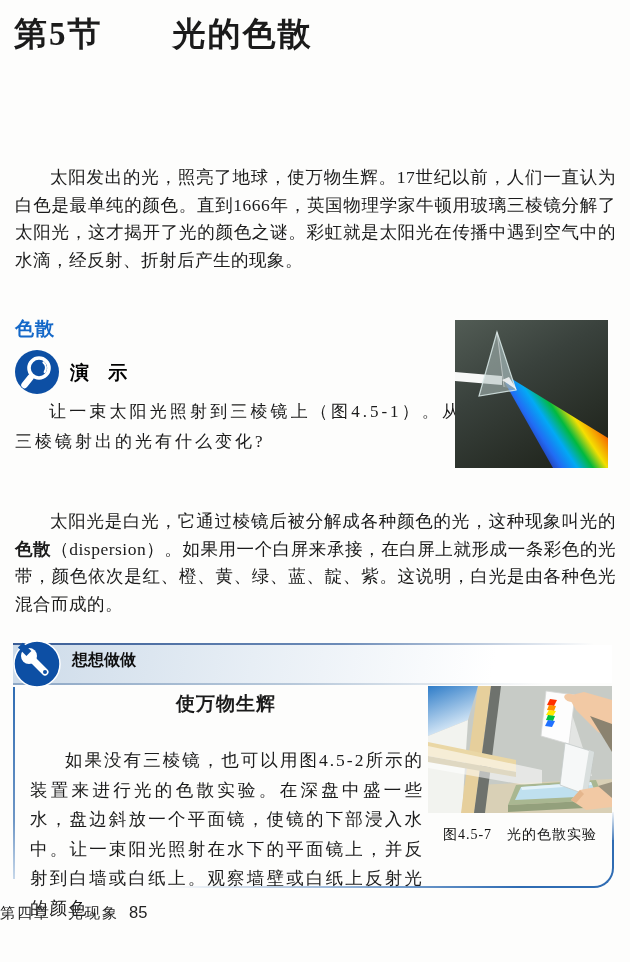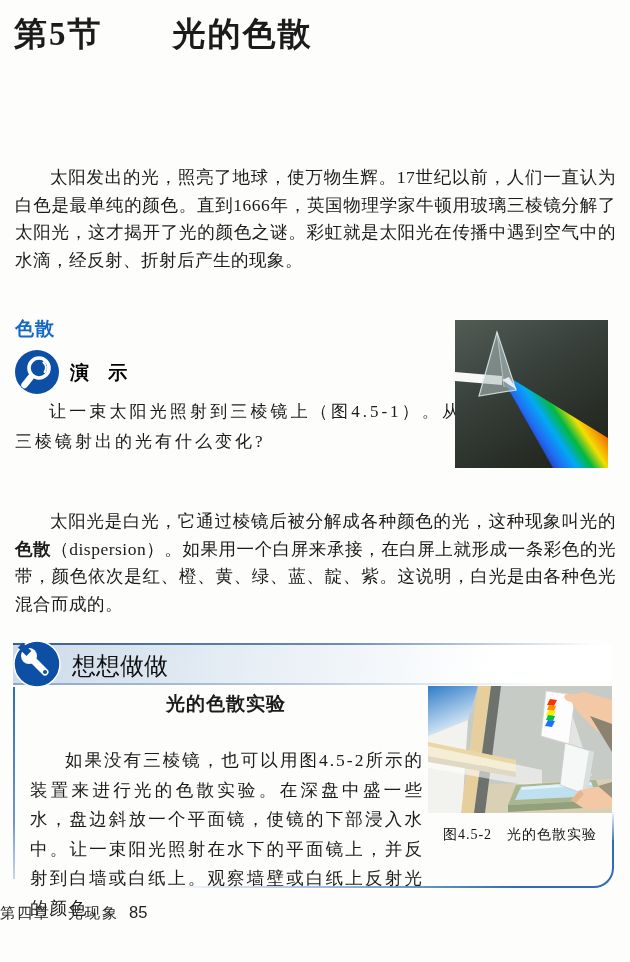--- a/index.html
+++ b/index.html
@@ -37,21 +37,21 @@
     white-space:pre;
   }
   
   .box-topline{left:13px;top:643px;width:599px;height:2px;
     background:linear-gradient(to right,#3a5d96 0%,#6d8cb8 55%,rgba(255,255,255,0) 97%);}
   .box-strip{left:13px;top:645px;width:599px;height:38px;
     background:linear-gradient(100deg,#cddbe9 0%,#e7eef5 40%,#ffffff 80%);}
   .box-bottomstrip{left:13px;top:683px;width:560px;height:1.5px;
     background:linear-gradient(to right,#8ea8c6 0%,#b7c8da 50%,rgba(255,255,255,0) 95%);}
   .box-icon{left:12px;top:639px;width:50px;height:50px;}
-  .box-label{left:72px;top:650px;font-size:24px;font-weight:normal;color:#101010;}
+  .box-label{left:72px;top:650px;font-size:16px;font-weight:bold;color:#101010;}
   .box-leftline{left:13px;top:687px;width:2px;height:192px;
     background:linear-gradient(to bottom,#2f6cb3 0%,#6f97c6 70%,#c7d8ea 100%);}
   .box-bottomline{left:165px;top:886px;width:417px;height:2px;
     background:linear-gradient(to right,rgba(47,108,179,0) 0%,#2f6cb3 85%);}
   .box-corner{left:580px;top:840px;width:32px;height:46px;
     border-right:2px solid #2f6cb3;border-bottom:2px solid #2f6cb3;
     border-bottom-right-radius:20px;}
   .box-rightline{left:612px;top:812px;width:2px;height:32px;
     background:linear-gradient(to top,#2f6cb3 0%,rgba(47,108,179,0.05) 100%);}
   .box-subtitle{left:30px;top:691px;width:392px;text-align:center;
@@ -130,21 +130,21 @@
     <rect x="7" y="7" width="12" height="7" fill="#0d4fa4" transform="rotate(45 13 10)"></rect>
     <circle cx="33" cy="33" r="2" fill="#0d4fa4"></circle>
   </svg>
 </div>
 <div class="abs box-label sans">想想做做</div>
 <div class="abs box-leftline"></div>
 <div class="abs box-bottomline"></div>
 <div class="abs box-corner"></div>
 <div class="abs box-rightline"></div>
 
-<div class="abs box-subtitle sans">光的色散实验</div>
+<div class="abs box-subtitle sans">使万物生辉</div>
 <div class="abs box-text">如果没有三棱镜，也可以用图4.5-2所示的装置来进行光的色散实验。在深盘中盛一些水，盘边斜放一个平面镜，使镜的下部浸入水中。让一束阳光照射在水下的平面镜上，并反射到白墙或白纸上。观察墙壁或白纸上反射光的颜色。</div>
 
 <div class="abs fig2">
   <svg width="184" height="127" viewBox="0 0 184 127">
     <defs>
       <linearGradient id="sky" x1="0" y1="0" x2="0.4" y2="1">
         <stop offset="0" stop-color="#2e7cc8"></stop>
         <stop offset="1" stop-color="#e8f3fb"></stop>
       </linearGradient>
     </defs>
@@ -182,16 +182,16 @@
     <polygon points="93,101 163,96 164,99 94,104" fill="#e3f2f9"></polygon>
     <polygon points="80,119 176,114 176,121 80,126" fill="#93a07c"></polygon>
 
     <polygon points="137,57 166,66 159,109 132,99" fill="#f6f8f8" stroke="#c4cac9" stroke-width="0.8"></polygon>
     <polygon points="161,64 166,66 159,109 154,107" fill="#d9dfde"></polygon>
 
     <polygon points="184,98 152,104 143,114 158,124 184,121" fill="#f2c9a4"></polygon>
     <polygon points="152,104 143,114 148,117 156,108" fill="#e5b68d"></polygon>
     <polygon points="184,96 170,100 184,112" fill="#9b9480"></polygon>
   </svg>
-  <div class="fig-caption">图4.5-2　光的色散实验</div>
+  <div class="fig-caption">图4.5-7　光的色散实验</div>
 </div>
 
 <div class="abs footer"><span>第四章　光现象</span><span class="pagenum">85</span></div>
 
 </body></html>

